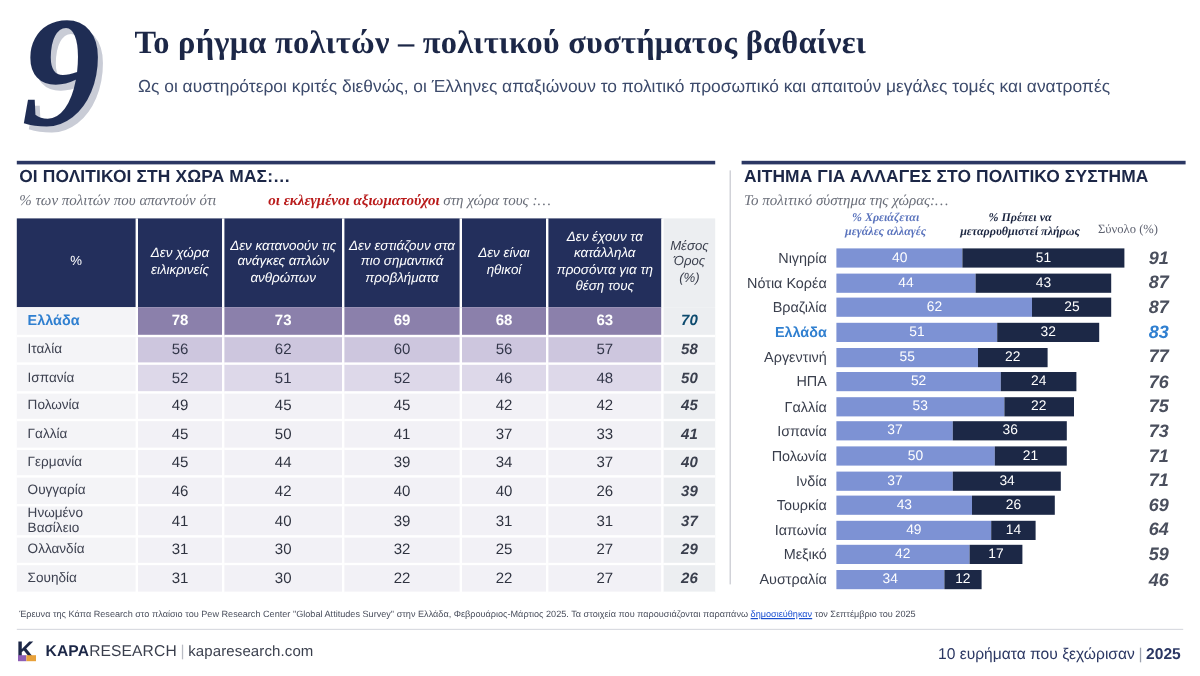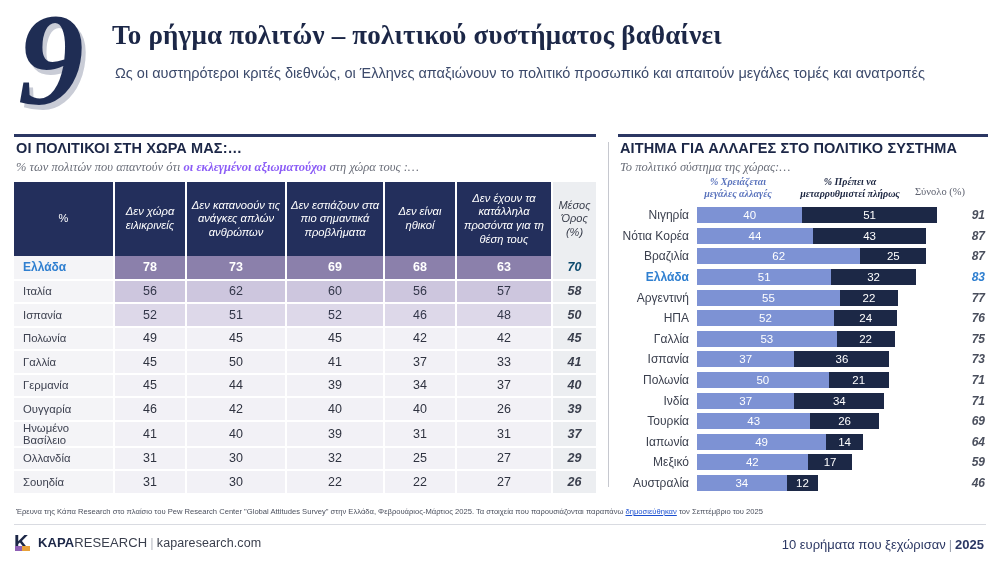--- a/index.html
+++ b/index.html
@@ -57,21 +57,21 @@
     color: #1c2747; letter-spacing: 0.1px;
     white-space: nowrap;
   }
   .sect-sub {
     position: absolute;
     font-family: "Liberation Serif", serif;
     font-size: 12.5px; font-style: italic;
     color: #6b6f7a;
     white-space: nowrap;
   }
-  .sect-sub b { color: #8b5cf6; font-weight: 700; }
+  .sect-sub b { color: #b91c1c; font-weight: 700; margin-left: 40px; }
 
   .vdivider {
     position: absolute; left: 608px; top: 142px;
     width: 1px; height: 345px; background: #c6c8cf;
   }
 
   
   .tbl {
     position: absolute; left: 14px; top: 182px;
     width: 582px;
@@ -162,25 +162,25 @@
   .seg {
     height: 16px;
     display: flex; align-items: center; justify-content: center;
     font-size: 11.5px; color: #ffffff;
     font-family: "Liberation Sans", sans-serif;
     overflow: hidden;
   }
   .seg.s1 { background: #7d92d4; }
   .seg.s2 { background: #1c2846; }
   .row .rtotal {
-    position: absolute; right: 1px; top: 0; height: 20.6px;
+    position: absolute; right: 12px; top: 0; height: 20.6px;
     width: 46px;
     display: flex; align-items: center; justify-content: flex-end;
     padding-right: 4px;
-    font-size: 12px; font-style: italic; font-weight: 700;
+    font-size: 15px; font-style: italic; font-weight: 700;
     color: #4a4f5d;
     font-family: "Liberation Sans", sans-serif;
   }
   .row.hl .rlabel { color: #2f7fd0; font-weight: 700; }
   .row.hl .rtotal { color: #2f7fd0; }
 
   
   .foot-note {
     position: absolute; left: 16px; top: 507px; width: 960px;
     font-family: "Liberation Sans", sans-serif;
@@ -393,21 +393,21 @@
         <div class="rlabel">Ελλάδα</div>
         <div class="bars">
           <div class="seg s1" style="width: 134.385px; background: rgb(125, 146, 212);">51</div>
           <div class="seg s2" style="width: 84.32px; background: rgb(28, 40, 70);">32</div>
         </div>
         <div class="rtotal">83</div>
       </div>
       <div class="row">
         <div class="rlabel">Αργεντινή</div>
         <div class="bars">
-          <div class="seg s1" style="width: 143px; background: rgb(125, 146, 212);">55</div>
+          <div class="seg s1" style="width: 118px; background: rgb(125, 146, 212);">55</div>
           <div class="seg s2" style="width: 57.97px; background: rgb(28, 40, 70);">22</div>
         </div>
         <div class="rtotal">77</div>
       </div>
       <div class="row">
         <div class="rlabel">ΗΠΑ</div>
         <div class="bars">
           <div class="seg s1" style="width: 137.02px; background: rgb(125, 146, 212);">52</div>
           <div class="seg s2" style="width: 63.24px; background: rgb(28, 40, 70);">24</div>
         </div>

